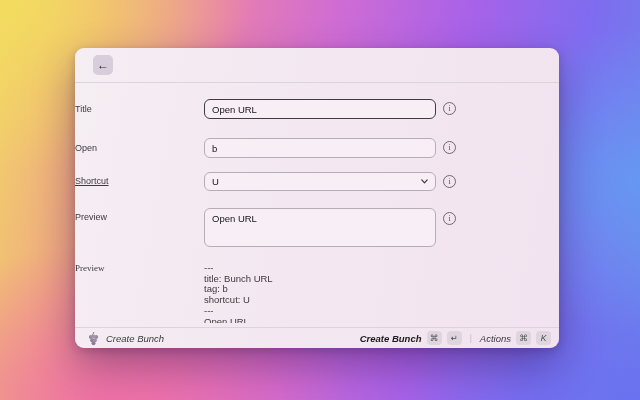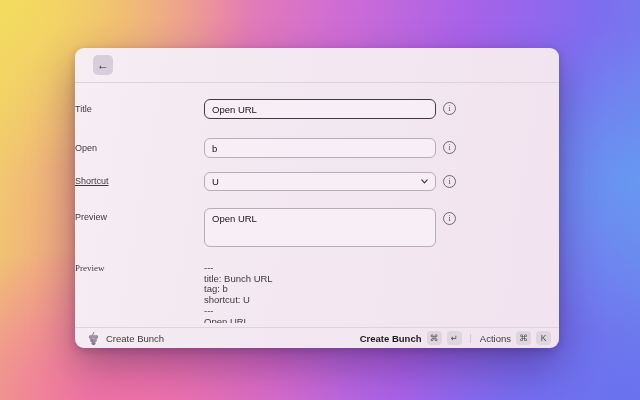--- a/index.html
+++ b/index.html
@@ -60,20 +60,21 @@
   .preview-block {
     position: absolute; left: 129px; top: 215px; width: 250px; height: 60px;
     overflow: hidden; font-size: 9.5px; line-height: 10.7px;
     color: var(--text-secondary, #3d3a3e);
   }
   .toolbar {
     position: absolute; left: 0; right: 0; bottom: 0; height: 20px;
     border-top: 1px solid var(--divider, #ddd3dc);
     display: flex; align-items: center; justify-content: space-between;
     padding: 0 8px 0 12px;
+    font-style: italic;
   }
   .tb-left { display: flex; align-items: center; gap: 6px; }
   .tb-left .app-label { font-size: 9.5px; color: #3b3b3b; }
   .tb-right { display: flex; align-items: center; gap: 5px; }
   .tb-primary { font-size: 9.5px; font-weight: 700; color: #1b1b1b; cursor: pointer; }
   .tb-secondary { font-size: 9.5px; color: #3b3b3b; cursor: pointer; text-align: right; }
   .keycap {
     display: inline-flex; align-items: center; justify-content: center;
     min-width: 15px; height: 14px; padding: 0 2px; box-sizing: border-box;
     border-radius: 4px; background: var(--keycap-bg, #ded5de);

